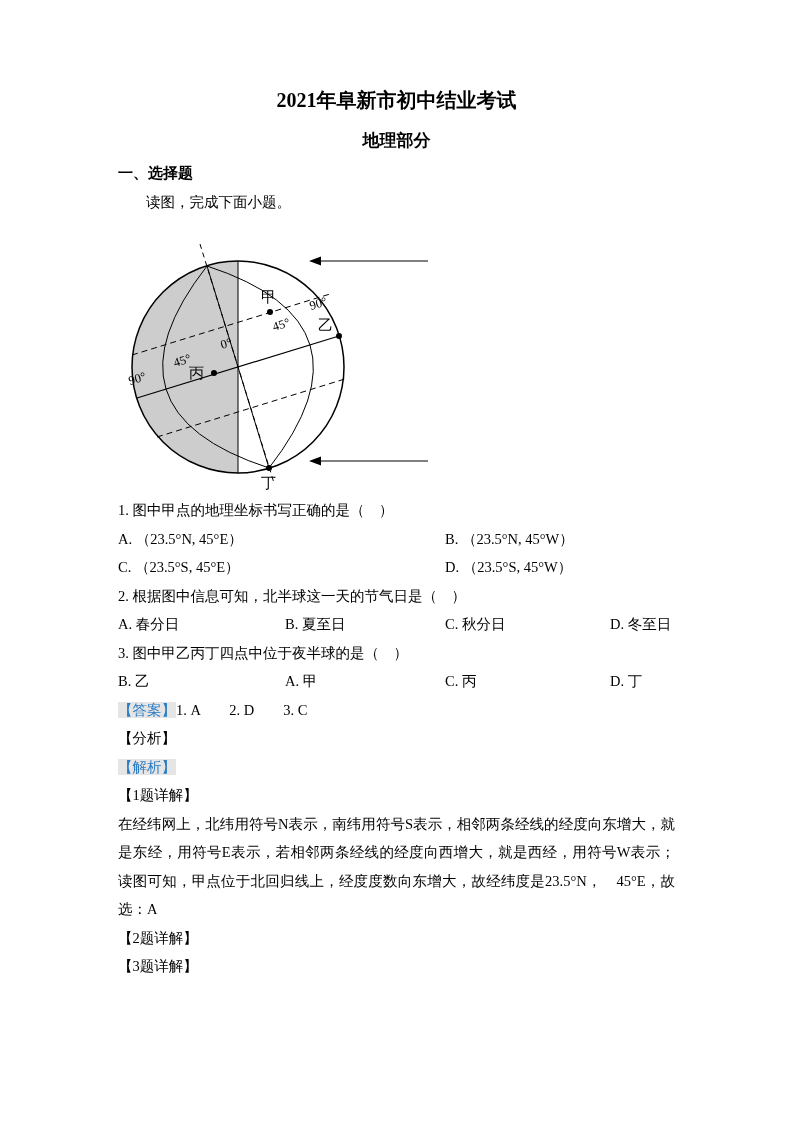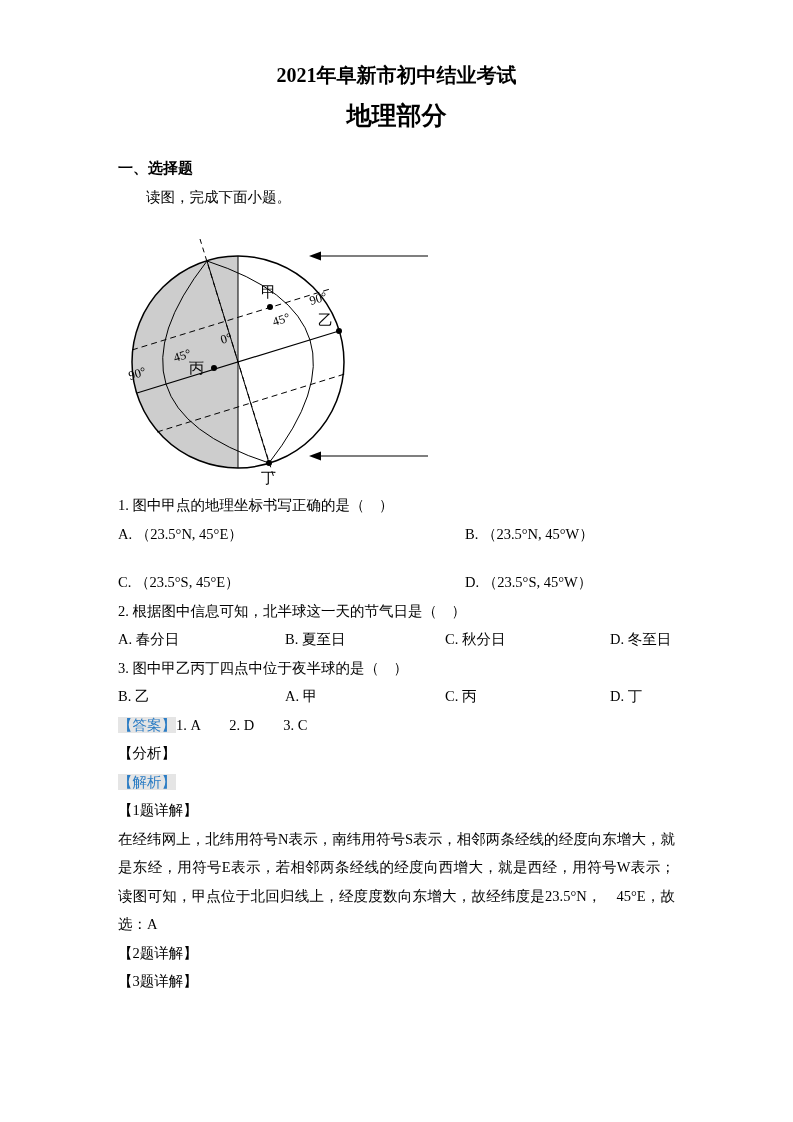--- a/index.html
+++ b/index.html
@@ -2,29 +2,29 @@
 <html><head>
 <meta charset="utf-8">
 <style>
   * { margin:0; padding:0; box-sizing:border-box; }
   html, body { background:#ffffff; }
   body {
     width:793px; min-height:1122px;
     font-family:"Liberation Serif","DejaVu Serif",serif;
     color:#000;
   }
-  .page { padding:60px 118px 40px 118px; font-size:14.5px; line-height:28.5px; }
+  .page { padding:85px 118px 40px 118px; font-size:14.5px; line-height:28.5px; }
   .title { font-size:20px; font-weight:bold; text-align:center; line-height:30px; margin-bottom:12px; }
-  .subtitle { font-size:25px; font-weight:bold; text-align:center; line-height:28px; margin-bottom:24px; }
+  .subtitle { font-size:17px; font-weight:bold; text-align:center; line-height:28px; margin-bottom:4px; }
   .section-heading { font-size:15px; font-weight:bold; }
   .intro { padding-left:28px; }
   .figure { position:relative; width:330px; height:252px; margin-top:26px; margin-bottom:2px; }
   .figure svg { display:block; }
   svg text { font-family:"Liberation Serif","DejaVu Serif",serif; fill:#000; }
-  .opts2 { display:grid; grid-template-columns:327px auto;gap:20px; }
+  .opts2 { display:grid; grid-template-columns:327px auto; }
   .opts4 { display:grid; grid-template-columns:167px 160px 165px auto; }
   .tag-blue { color:#2b7cc4; background:#e5e5e5; }
   .ans-text { white-space:pre-wrap;text-align:right; }
   .body-par { text-align:justify; }
 </style>
 </head>
 <body>
 
 <div class="page">
 

